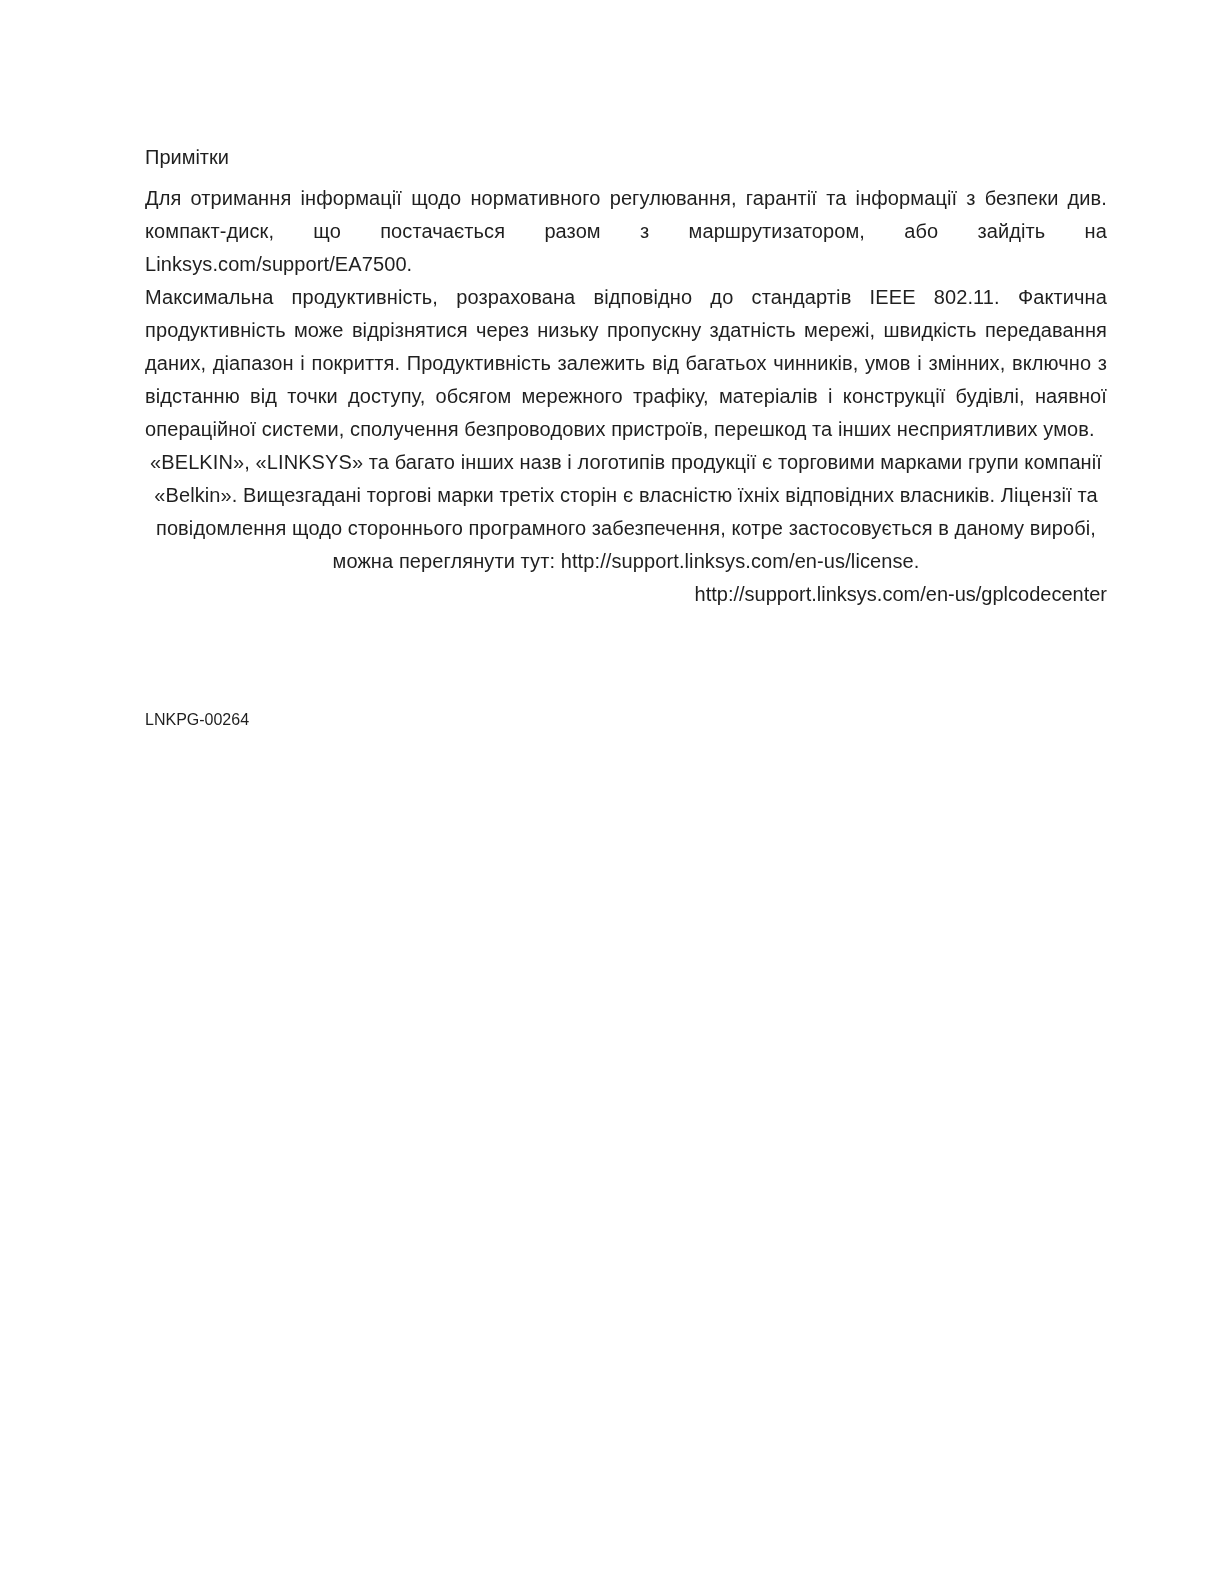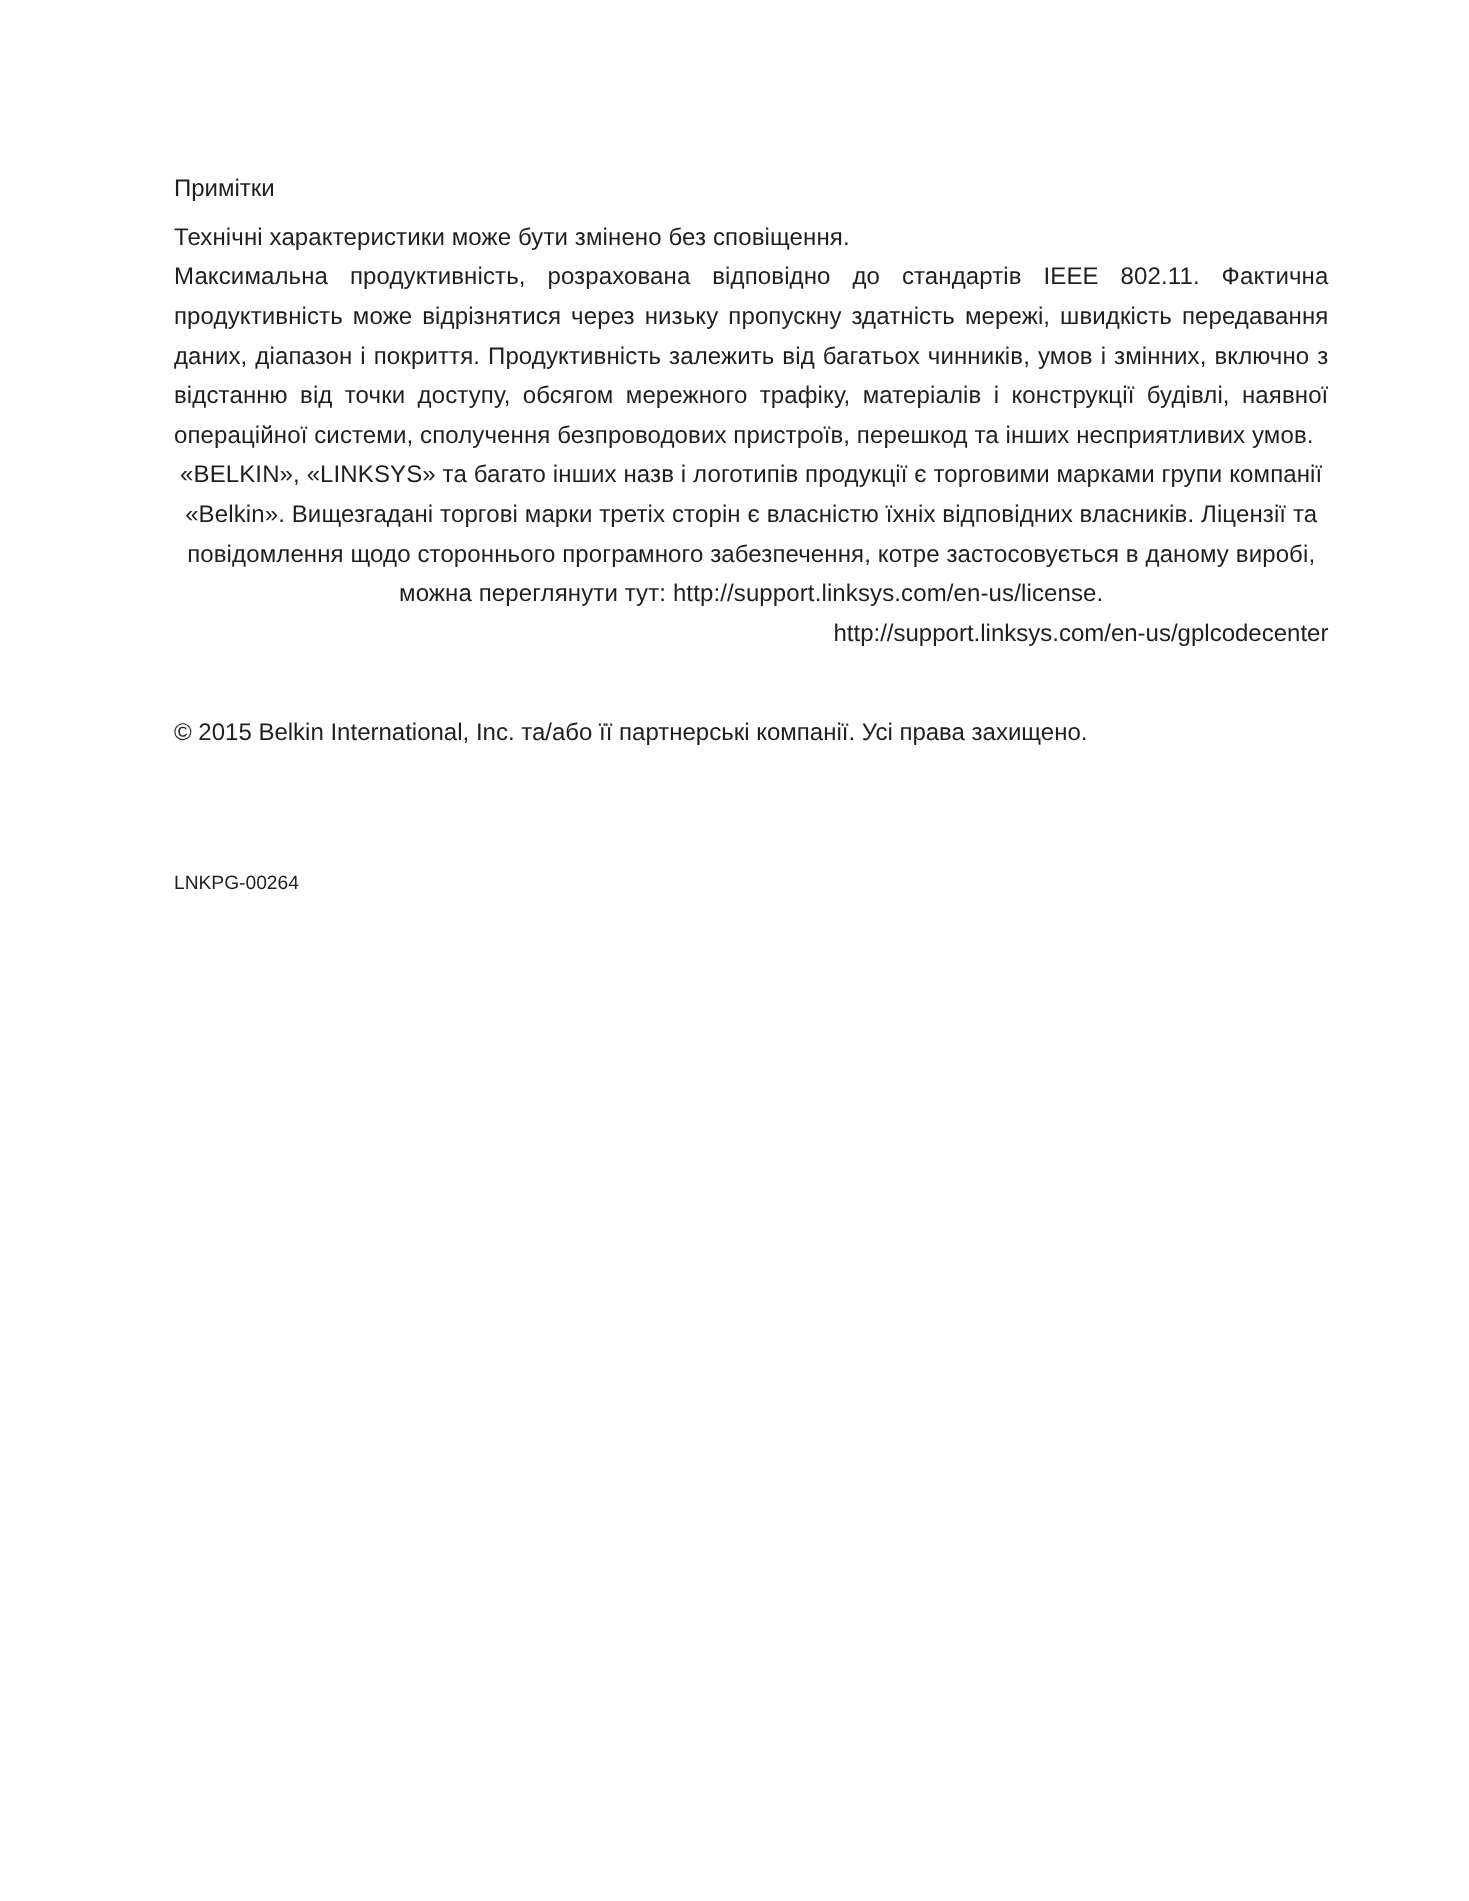--- a/index.html
+++ b/index.html
@@ -76,30 +76,29 @@
   }
 </style>
 </head>
 <body>
 
 <div class="page">
   <div class="content">
 
     <h2 class="heading">Примітки</h2>
 
+    <p class="body-text justified">Для отримання інформації щодо нормативного регулювання, гарантії та інформації з безпеки див. компакт-диск, що постачається разом з маршрутизатором, або зайдіть на Linksys.com/support/EA7500.</p>
 
-    <p class="body-text">Технічні характеристики може бути змінено без сповіщення.</p>
 
     <p class="body-text justified">Максимальна продуктивність, розрахована відповідно до стандартів IEEE 802.11. Фактична продуктивність може відрізнятися через низьку пропускну здатність мережі, швидкість передавання даних, діапазон і покриття. Продуктивність залежить від багатьох чинників, умов і змінних, включно з відстанню від точки доступу, обсягом мережного трафіку, матеріалів і конструкції будівлі, наявної операційної системи, сполучення безпроводових пристроїв, перешкод та інших несприятливих умов.</p>
 
     <p class="body-text gap-before">«BELKIN», «LINKSYS» та багато інших назв і логотипів продукції є торговими марками групи компанії «Belkin». Вищезгадані торгові марки третіх сторін є власністю їхніх відповідних власників. Ліцензії та повідомлення щодо стороннього програмного забезпечення, котре застосовується в даному виробі, можна переглянути тут: http://support.linksys.com/en-us/license.</p>
 
     <p class="centered-line">http://support.linksys.com/en-us/gplcodecenter</p>
 
-    <p class="copyright-line">© 2015 Belkin International, Inc. та/або її партнерські компанії. Усі права захищено.</p>
 
     <p class="part-number-line">LNKPG-00264</p>
 
   </div>
 
   <div class="page-number" style="color: rgb(0, 121, 200);">24</div>
 
   <div class="footer-link-rule" style="background: rgb(0, 112, 192);"></div>
 </div>
 

